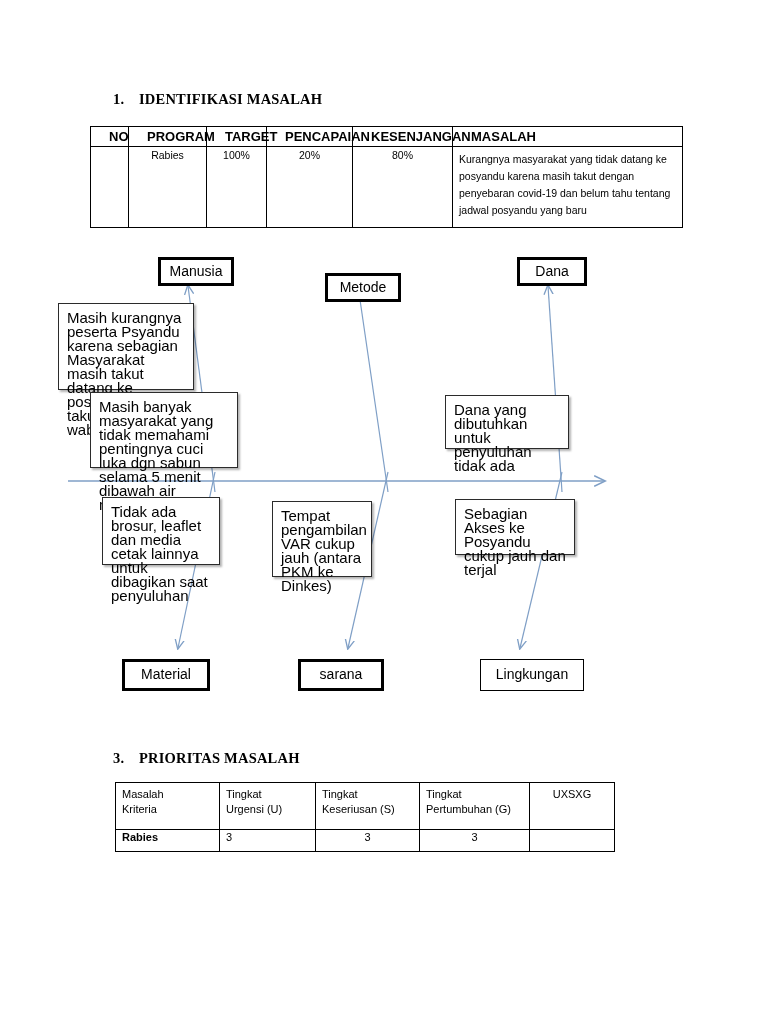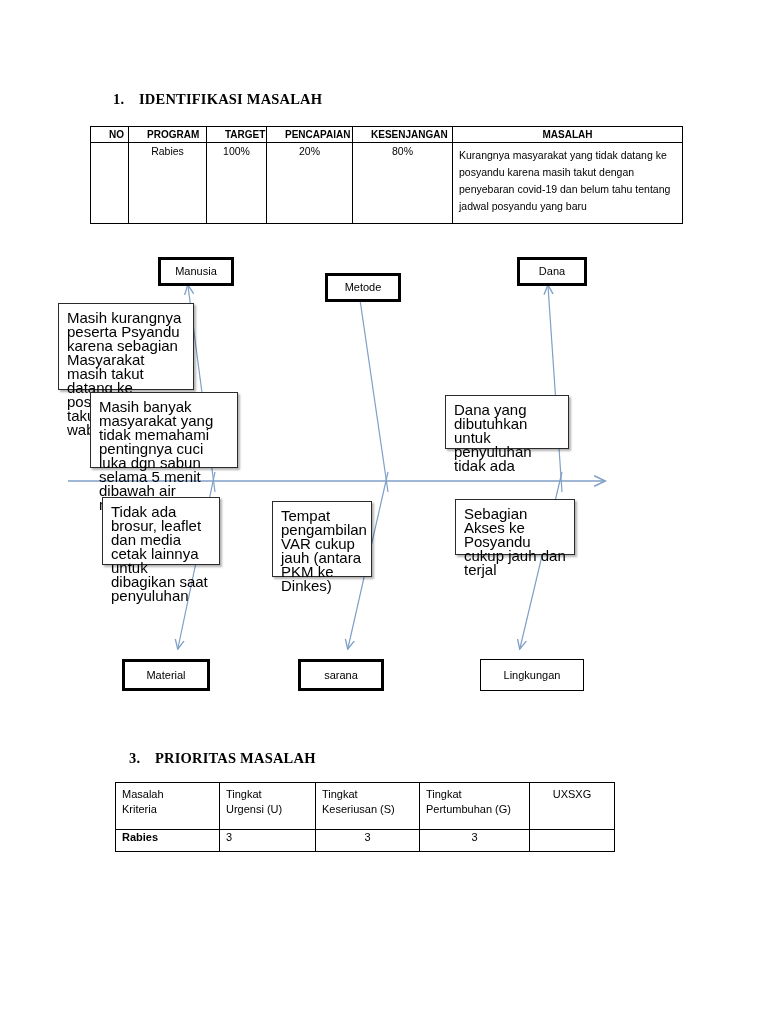--- a/index.html
+++ b/index.html
@@ -29,44 +29,44 @@
     font-size: 14.5px;
     letter-spacing: 0.2px;
     white-space: nowrap;
   }
   .section-heading .num {
     display: inline-block;
     width: 26px;
   }
   #heading-1 { left: 113px; top: 91px; }
   #heading-2 { left: 110px; top: 229px; }
-  #heading-3 { left: 113px; top: 750px; margin-left: 16px; }
+  #heading-3 { left: 113px; top: 750px; }
 
   
   .tbl {
     position: absolute;
     border-collapse: collapse;
     font-size: 10.5px;
     table-layout: fixed;
   }
   .tbl td, .tbl th {
     border: 1px solid #000;
     padding: 2px 4px;
     vertical-align: top;
     font-weight: normal;
   }
   #table-identifikasi {
     left: 90px;
     top: 126px;
     width: 593px;
   }
   #table-identifikasi th {
-    text-align: center;
+    text-align: left;
     font-weight: bold;
-    font-size: 10px;
+    font-size: 13px;
     padding: 2px 18px;
     white-space: nowrap;
   }
   #table-identifikasi td {
     text-align: center;
     height: 72px;
   }
   #table-identifikasi td.masalah-cell {
     text-align: left;
     line-height: 17px;
@@ -107,21 +107,21 @@
   #fishbone svg {
     position: absolute;
     left: 0;
     top: 0;
   }
 
   .cat-box {
     position: absolute;
     border: 3px solid #000;
     background: #ffffff;
-    font-size: 11px;
+    font-size: 14px;
     line-height: 1.1;
     display: flex;
     align-items: center;
     justify-content: center;
     box-sizing: border-box;
   }
   .cat-box.thin { border-width: 1.5px; }
 
   .cause-box {
     position: absolute;

